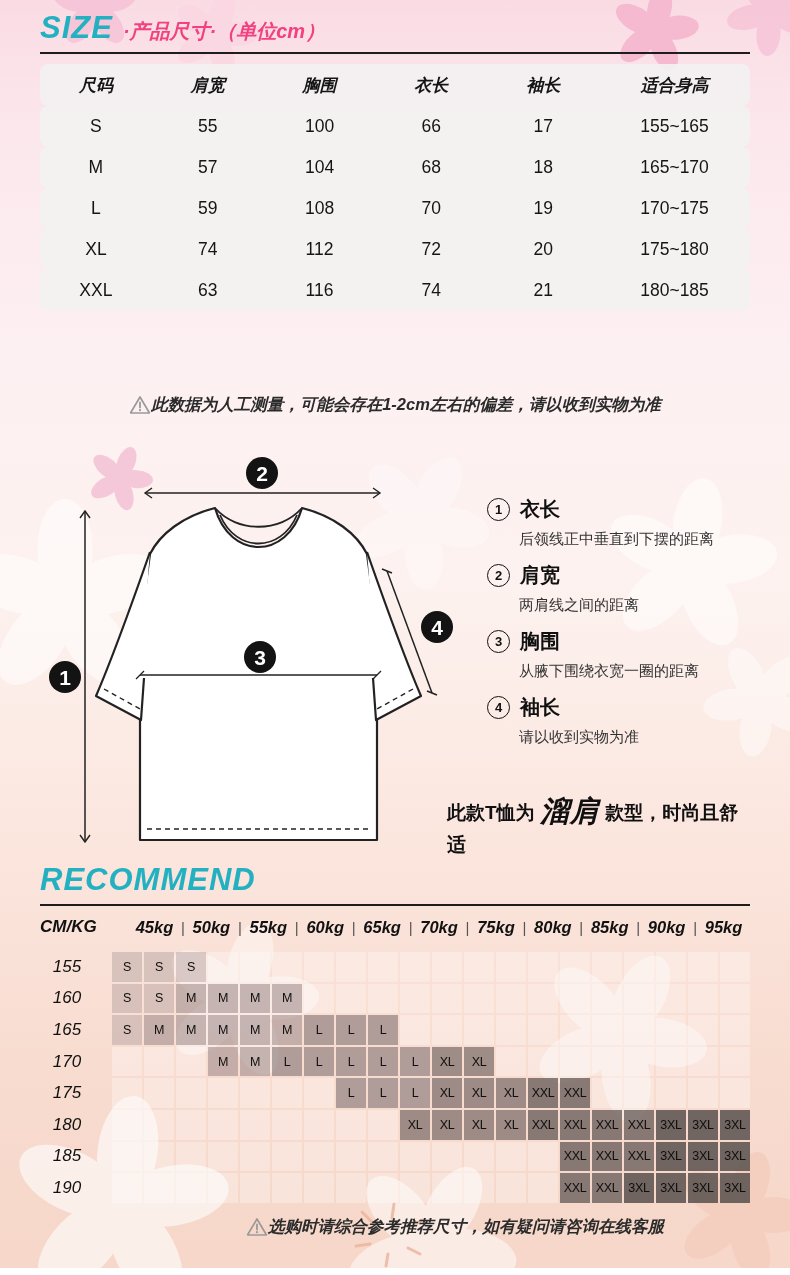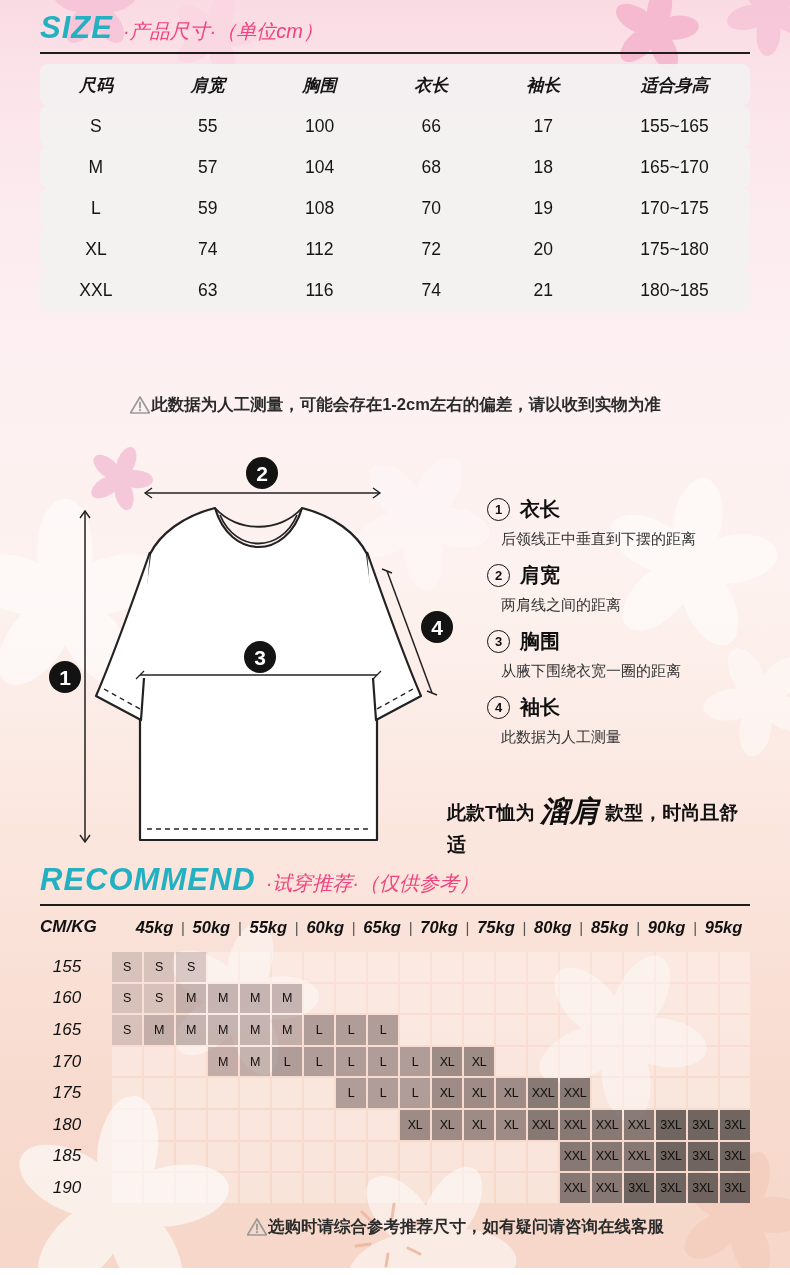--- a/index.html
+++ b/index.html
@@ -7,46 +7,46 @@
     position:relative;width:790px;height:1268px;overflow:hidden;
     font-family:"Liberation Sans",sans-serif;color:#151515;
     background:linear-gradient(180deg,#fadbe4 0%,#fbe7ec 10%,#fdf0f2 28%,#fdf2ef 46%,#fbe6de 66%,#f8dcd0 84%,#f6d7c9 100%);
   }
   .bg-svg{position:absolute;inset:0;pointer-events:none;}
 
   
   .sec-header{position:absolute;left:40px;width:710px;}
   .sec-title-row{display:flex;align-items:baseline;gap:10px;font-style:italic;}
   .title-en{font-size:31px;font-weight:900;color:#23b1c2;letter-spacing:1px;}
-  .title-zh{font-size:20px;font-weight:400;color:#f2417e;}
+  .title-zh{font-size:20px;font-weight:700;color:#f2417e;}
   .sec-divider{height:2px;background:#1d1d1d;margin-top:6px;}
 
   
   .size-table{position:absolute;top:64px;left:40px;width:710px;display:flex;flex-direction:column;gap:0;}
   .trow{display:flex;background:rgba(243,241,241,0.93);border-radius:8px;align-items:center;height:41px;}
   .trow.thead{height:42px;}
   .tcell{flex:1 1 0;text-align:center;font-size:17.5px;}
   .tcell.last{flex:1.35 1 0;}
   .thead .tcell{font-style:italic;font-weight:700;font-size:17px;}
 
   
   .note{position:absolute;width:100%;display:flex;justify-content:center;align-items:center;gap:0;
-        font-weight:600;font-size:16.5px;color:#2b2b2b;}
+        font-style:italic;font-weight:600;font-size:16.5px;color:#2b2b2b;}
   .warn-icon{flex:0 0 auto;display:inline-block;}
 
   
   .diagram{position:absolute;top:440px;left:0;width:790px;height:420px;}
   .tshirt-svg{position:absolute;left:40px;top:0;}
   .legend{position:absolute;left:487px;top:56px;width:280px;}
   .legend-item{margin-bottom:13px;}
   .legend-title-row{display:flex;align-items:center;gap:10px;}
   .circ-num{display:inline-flex;justify-content:center;align-items:center;width:21px;height:21px;
             border:1.6px solid #111;border-radius:50%;font-size:13px;font-weight:700;color:#111;}
   .legend-title{font-size:20px;font-weight:700;color:#101010;}
-  .legend-desc{margin:7px 0 0 14px;font-size:15px;color:#333;}
+  .legend-desc{margin:7px 0 0 32px;font-size:15px;color:#333;}
   .style-note{position:absolute;left:447px;top:352px;width:310px;font-size:19px;font-weight:700;color:#101010;}
   .style-note .big{font-size:29px;font-weight:900;font-style:italic;letter-spacing:1px;vertical-align:-2px;}
 
   
   .matrix{position:absolute;top:908px;left:40px;width:710px;}
   .mx-header{display:flex;height:38px;align-items:center;gap:28px;}
   .mx-unit{width:54px;text-align:center;font-style:italic;font-weight:700;font-size:17px;color:#111;}
   .mx-weights{flex:1;display:flex;align-items:center;margin-left:6px;}
   .mx-weight{flex:1;text-align:center;font-style:italic;font-weight:600;font-size:16.5px;color:#111;}
   .mx-sep{color:#555;font-size:15px;font-weight:300;}
@@ -233,35 +233,34 @@
             <div class="circ-num">3</div>
             <div class="legend-title">胸围</div>
           </div>
           <div class="legend-desc">从腋下围绕衣宽一圈的距离</div>
         </div>
         <div class="legend-item">
           <div class="legend-title-row">
             <div class="circ-num">4</div>
             <div class="legend-title">袖长</div>
           </div>
-          <div class="legend-desc">此数据为人工测量</div>
+          <div class="legend-desc">请以收到实物为准</div>
         </div>
       </div>
 
     <div class="style-note">
       <span>此款T恤为</span>
       <span class="big">溜肩</span>
       <span>款型，时尚且舒适</span>
     </div>
   </div>
 
   <div class="sec-header" style="top:862px;">
     <div class="sec-title-row">
       <span class="title-en">RECOMMEND</span>
-      <span class="title-zh">·试穿推荐·（仅供参考）</span>
     </div>
     <div class="sec-divider"></div>
   </div>
 
   <div class="matrix">
     <div class="mx-header">
       <div class="mx-unit">CM/KG</div>
       <div class="mx-weights">
           <div class="mx-weight">45kg</div>
           <div class="mx-sep">|</div>

